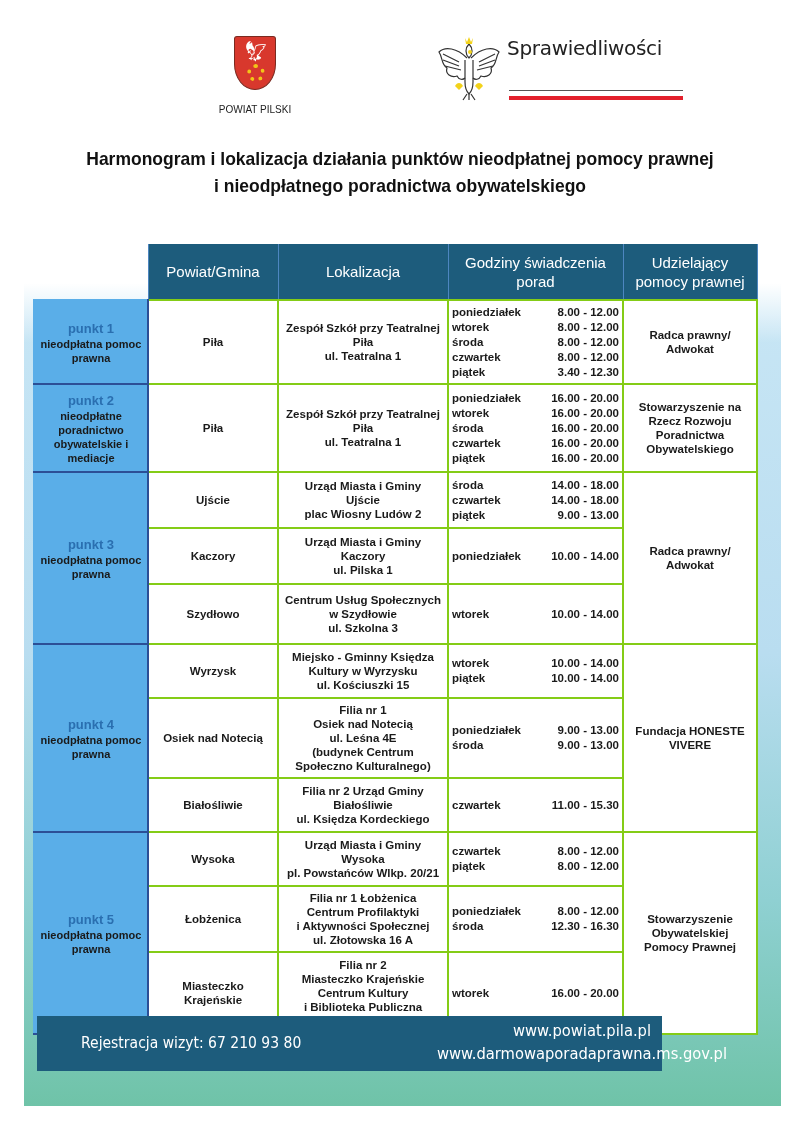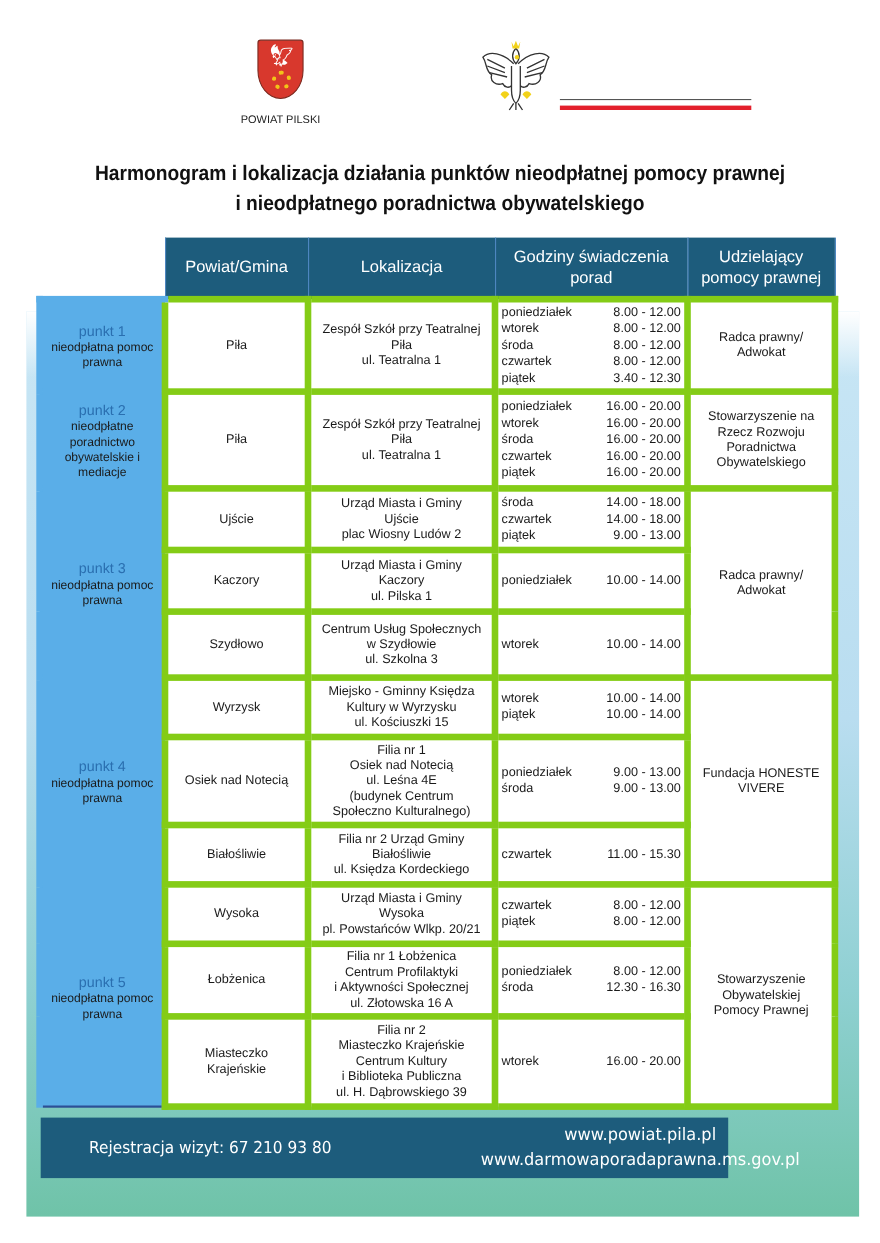--- a/index.html
+++ b/index.html
@@ -22,24 +22,24 @@
 
   
   .title { position: absolute; left: 14px; top: 145px; width: 772px; text-align: center; font-size: 19px; font-weight: bold; line-height: 27px; color: #111; font-family: "Liberation Sans", sans-serif; transform: scaleX(0.92); transform-origin: center; }
 
   
   .bg-panel { position: absolute; left: 24px; top: 283px; width: 757px; height: 823px;
               background: linear-gradient(180deg, #c8e6f5 0%, #b9ddf0 45%, #8fd0d2 75%, #6fc3a8 100%); }
   .bg-panel-top { position: absolute; left: 24px; top: 283px; width: 757px; height: 60px; background: linear-gradient(180deg,#ffffff 0%, rgba(255,255,255,0) 100%); }
 
   
-  table.sched { position: absolute; left: 33px; top: 216px; width: 723px; border-collapse: collapse; table-layout: fixed; }
+  table.sched { position: absolute; left: 33px; top: 244px; width: 723px; border-collapse: collapse; table-layout: fixed; }
   table.sched th { background: #1d5c7c; color: #ffffff; font-weight: normal; font-size: 15px; line-height: 19px; padding: 4px 2px; border-left: 1px solid #4d86c0; border-right: 1px solid #4d86c0; height: 56px; text-align: center; vertical-align: middle; }
   table.sched th.empty { background: transparent; border: none; }
-  table.sched td { background: #ffffff; border: 6px solid #84cc16; font-size: 11.5px; font-weight: normal; line-height: 14px; text-align: center; vertical-align: middle; padding: 1px 3px; color: #1a1a1a; }
+  table.sched td { background: #ffffff; border: 2px solid #84cc16; font-size: 11.5px; font-weight: bold; line-height: 14px; text-align: center; vertical-align: middle; padding: 1px 3px; color: #1a1a1a; }
   table.sched td.punkt { background: #5aaee8; border-color: #5aaee8; border-bottom: 2px solid #2c4f96; border-right: 2px solid #2c4f96; }
   .punkt-name { display: block; color: #2a6fb0; font-size: 13px; line-height: 17px; }
   .punkt-desc { display: block; font-size: 11px; line-height: 14px; color: #1a1a1a; }
   td.gmina { font-size: 13px; }
   td.hours { text-align: left; padding: 2px 4px 2px 5px; }
   .hrow { display: flex; justify-content: space-between; font-size: 11.5px; line-height: 15px; }
   .hrow .time { text-align: right; }
   td.provider { font-size: 11.5px; line-height: 15px; }
 
   
@@ -71,20 +71,21 @@
       <path d="M28 26 L28 48 C28 54 30 58 32 60 C34 58 36 54 36 48 L36 26"></path>
       <path d="M6 20 L22 28 M6 26 L22 32 M8 32 L24 36 M58 20 L42 28 M58 26 L42 32 M56 32 L40 36"></path>
       <path d="M30 60 L26 66 M32 60 L32 66 M34 60 L38 66"></path>
     </g>
     <path d="M28 4 L30 8 L32 3 L34 8 L36 4 L35 10 L29 10 Z" fill="#f2d21a"></path>
     <circle cx="33" cy="18" r="2" fill="#f2d21a"></circle>
     <path d="M18 52 C20 48 24 48 26 52 L22 56 Z" fill="#f2d21a"></path>
     <path d="M46 52 C44 48 40 48 38 52 L42 56 Z" fill="#f2d21a"></path>
   </svg>
   <div class="ms-text">
+    <div>Sprawiedliwości</div>
   </div>
   <div class="ms-rule"></div>
   <div class="ms-flag"></div>
 </div>
 
 <div class="title">
   <div>Harmonogram i lokalizacja działania punktów nieodpłatnej pomocy prawnej</div>
   <div>i nieodpłatnego poradnictwa obywatelskiego</div>
 </div>
 

